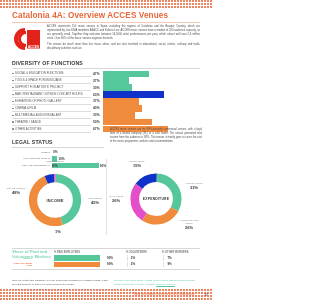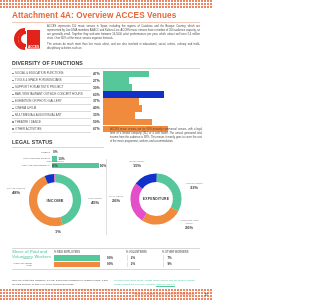--- a/index.html
+++ b/index.html
@@ -152,21 +152,21 @@
 </head>
 <body>
 
 <div class="page">
 
   <div class="dotband top"></div>
   <div class="dotband bottom"></div>
 
   <div class="inner">
 
-    <div class="title">Attachment 4A: Overview ACCES Venues</div>
+    <div class="title">Catalonia 4A: Overview ACCES Venues</div>
     <div class="title-rule"></div>
 
     <div class="logo">
       <svg width="30" height="28" viewBox="0 0 30 28">
         <rect x="0" y="0" width="30" height="28" fill="#ffffff"></rect>
         <path d="M12 3 A11 11 0 1 0 12 25 L12 21 A7 7 0 1 1 12 7 Z" fill="#e2231a"></path>
         <path d="M13 6 A8 8 0 1 0 13 22 L13 19 A5 5 0 1 1 13 9 Z" fill="#e2231a"></path>
         <rect x="14" y="5" width="13" height="18" fill="#e2231a"></rect>
         <path d="M14 5 L27 5 L27 23 L14 23 L19 14 Z" fill="#e2231a"></path>
         <rect x="14" y="19" width="13" height="4.5" fill="#e2231a"></rect>

